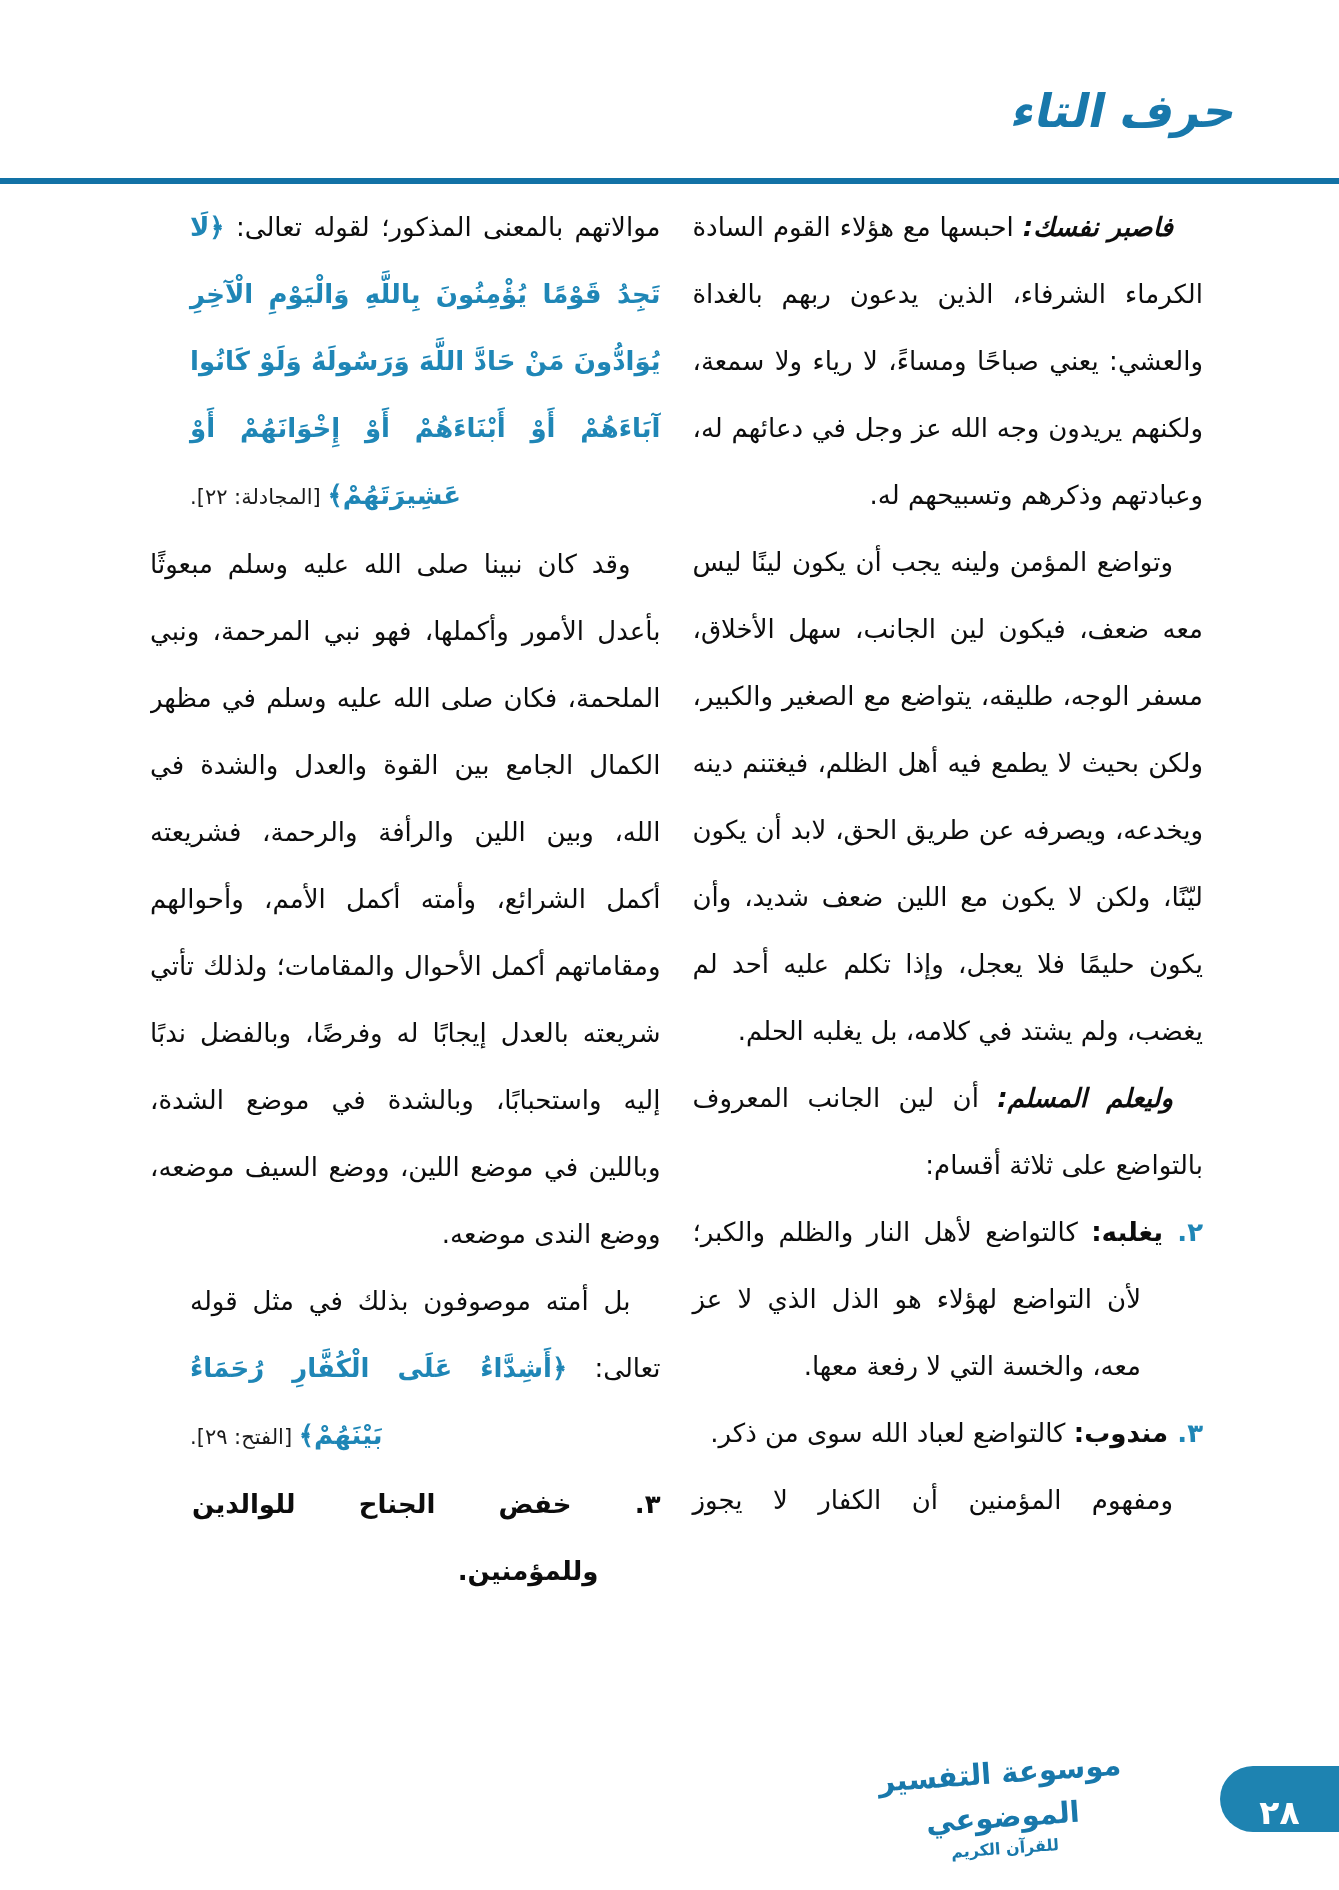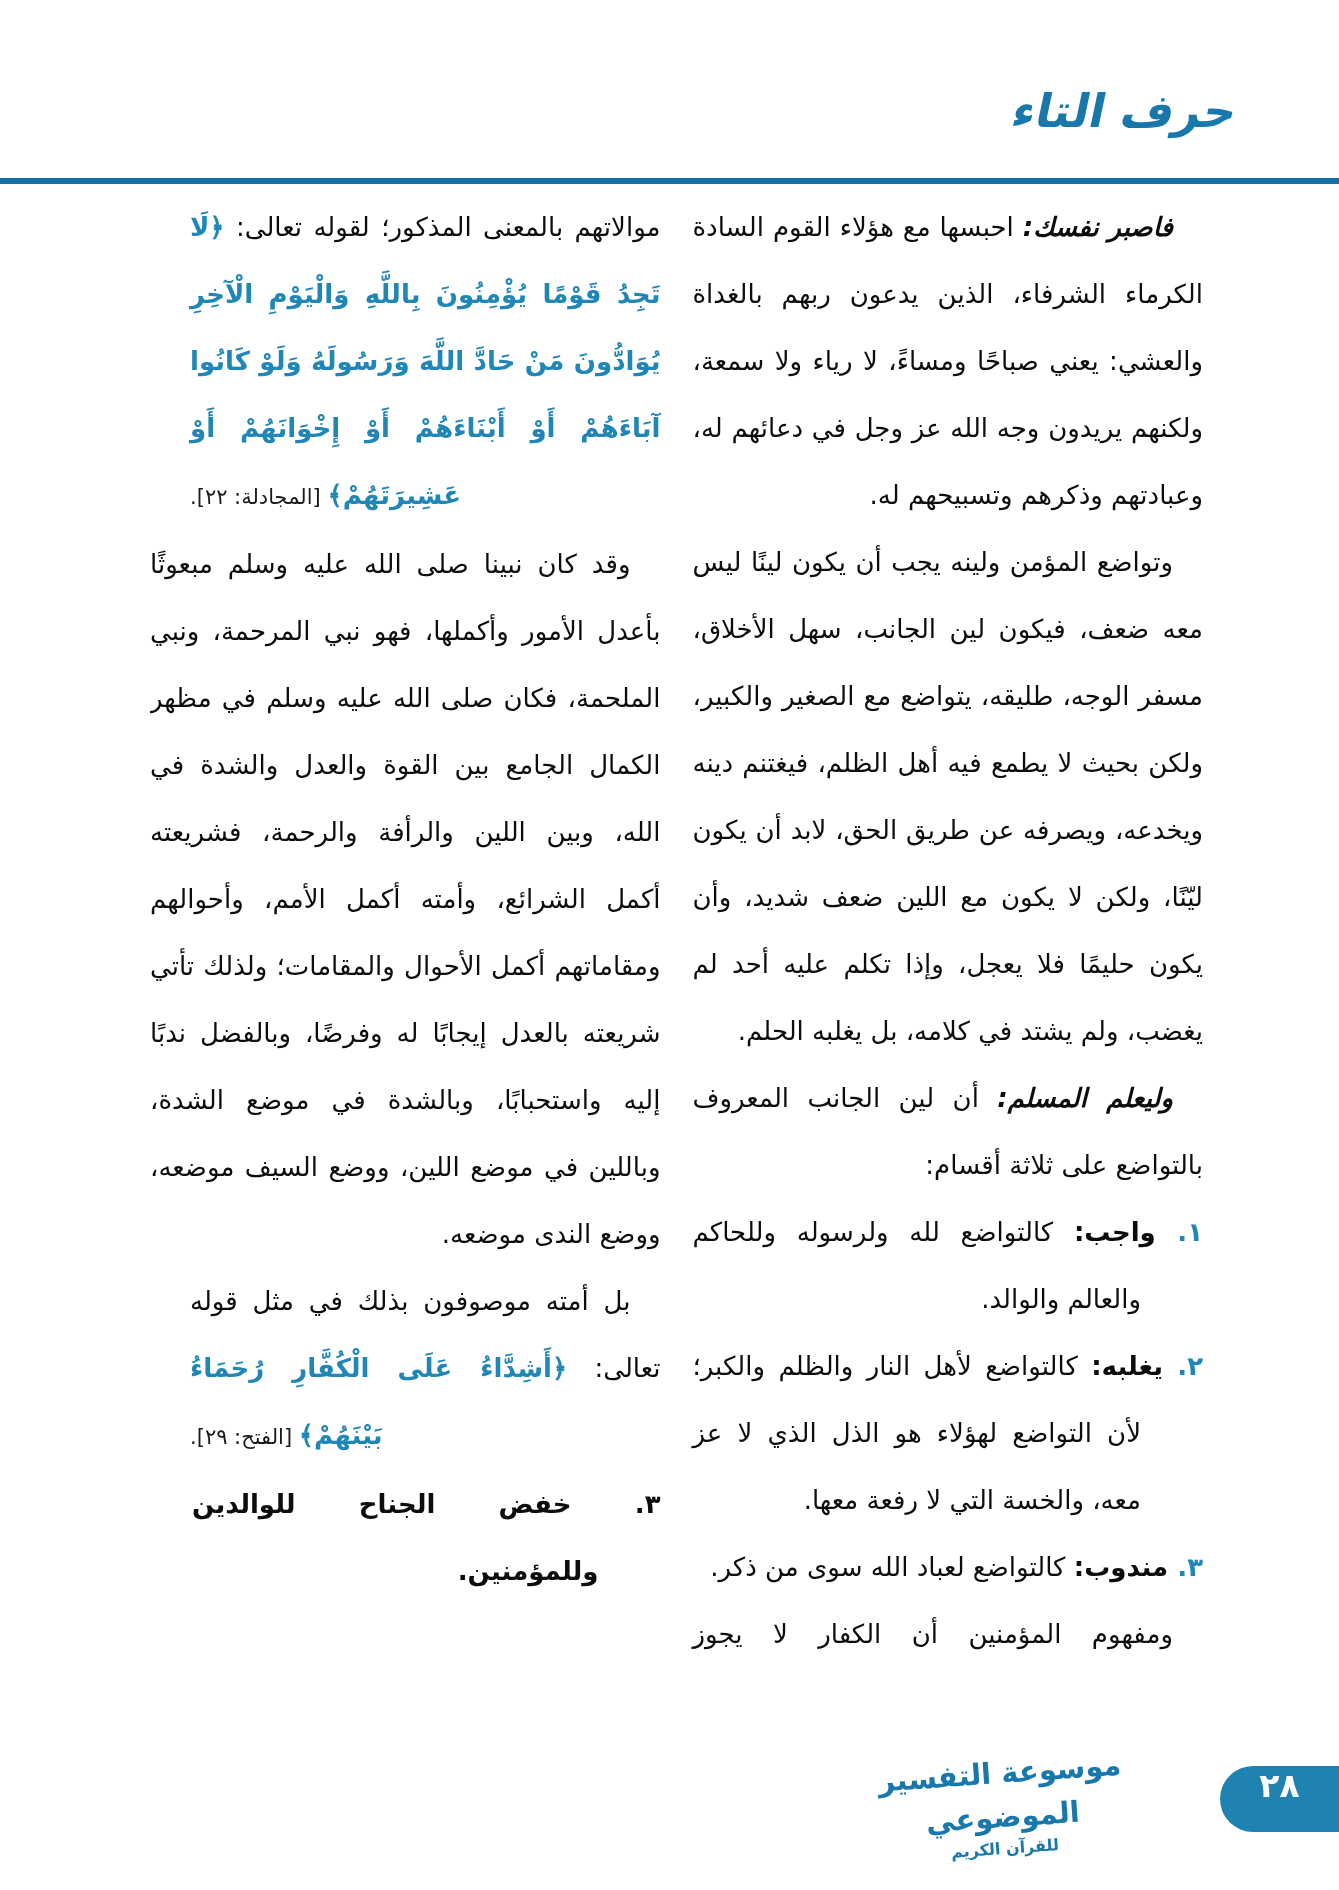--- a/index.html
+++ b/index.html
@@ -43,21 +43,21 @@
   .book-logo {
     position:absolute; top:1752px; right:172px; width:330px;
     text-align:center; color:var(--accent); transform:rotate(-4deg);
   }
   .logo-main { font-size:29px; font-weight:bold; line-height:1.5; }
   .logo-sub  { font-size:16px; font-weight:bold; line-height:1.2; }
   .page-badge {
     position:absolute; top:1766px; right:0; width:119px; height:66px;
     background:var(--badge);
     border-top-left-radius:33px; border-bottom-left-radius:33px;
-    display:flex; align-items:flex-start; justify-content:center;
+    display:flex; align-items:flex-end; justify-content:center;
   }
   .page-badge span {
     color:#ffffff; font-size:33px; font-weight:bold; letter-spacing:3px;
   }
 </style>
 </head>
 <body>
 
 <div class="page" style="--accent: #1878ab; --verse: #1f86b6; --badge: #1e83b1; --rule: #1272a6;">
 
@@ -65,21 +65,20 @@
 
   <div class="header-rule"></div>
 
   <div class="cols">
 
     <div class="col">
       <p class="para indent"><span class="lead">فاصبر نفسك:</span><span> احبسها مع هؤلاء القوم السادة الكرماء الشرفاء، الذين يدعون ربهم بالغداة والعشي: يعني صباحًا ومساءً، لا رياء ولا سمعة، ولكنهم يريدون وجه الله عز وجل في دعائهم له، وعبادتهم وذكرهم وتسبيحهم له.</span></p>
       <p class="para indent"><span>وتواضع المؤمن ولينه يجب أن يكون لينًا ليس معه ضعف، فيكون لين الجانب، سهل الأخلاق، مسفر الوجه، طليقه، يتواضع مع الصغير والكبير، ولكن بحيث لا يطمع فيه أهل الظلم، فيغتنم دينه ويخدعه، ويصرفه عن طريق الحق، لابد أن يكون ليّنًا، ولكن لا يكون مع اللين ضعف شديد، وأن يكون حليمًا فلا يعجل، وإذا تكلم عليه أحد لم يغضب، ولم يشتد في كلامه، بل يغلبه الحلم.</span></p>
       <p class="para indent"><span class="lead">وليعلم المسلم:</span><span> أن لين الجانب المعروف بالتواضع على ثلاثة أقسام:</span></p>
 
-      <div class="para hang"><span class="num">١. </span><span class="term">واجب:</span><span> كالتواضع لله ولرسوله وللحاكم والعالم والوالد.</span></div>
       <div class="para hang"><span class="num">٢. </span><span class="term">يغلبه:</span><span> كالتواضع لأهل النار والظلم والكبر؛ لأن التواضع لهؤلاء هو الذل الذي لا عز معه، والخسة التي لا رفعة معها.</span></div>
       <div class="para hang"><span class="num">٣. </span><span class="term">مندوب:</span><span> كالتواضع لعباد الله سوى من ذكر.</span></div>
 
       <p class="para indent stretch"><span>ومفهوم المؤمنين أن الكفار لا يجوز</span></p>
     </div>
 
     <div class="col">
       <p class="para vlast"><span>موالاتهم بالمعنى المذكور؛ لقوله تعالى: </span><span class="verse">﴿لَا تَجِدُ قَوْمًا يُؤْمِنُونَ بِاللَّهِ وَالْيَوْمِ الْآخِرِ يُوَادُّونَ مَنْ حَادَّ اللَّهَ وَرَسُولَهُ وَلَوْ كَانُوا آبَاءَهُمْ أَوْ أَبْنَاءَهُمْ أَوْ إِخْوَانَهُمْ أَوْ عَشِيرَتَهُمْ﴾</span><span class="ref"> [المجادلة: ٢٢].</span></p>
 
       <p class="para indent"><span>وقد كان نبينا صلى الله عليه وسلم مبعوثًا بأعدل الأمور وأكملها، فهو نبي المرحمة، ونبي الملحمة، فكان صلى الله عليه وسلم في مظهر الكمال الجامع بين القوة والعدل والشدة في الله، وبين اللين والرأفة والرحمة، فشريعته أكمل الشرائع، وأمته أكمل الأمم، وأحوالهم ومقاماتهم أكمل الأحوال والمقامات؛ ولذلك تأتي شريعته بالعدل إيجابًا له وفرضًا، وبالفضل ندبًا إليه واستحبابًا، وبالشدة في موضع الشدة، وباللين في موضع اللين، ووضع السيف موضعه، ووضع الندى موضعه.</span></p>

